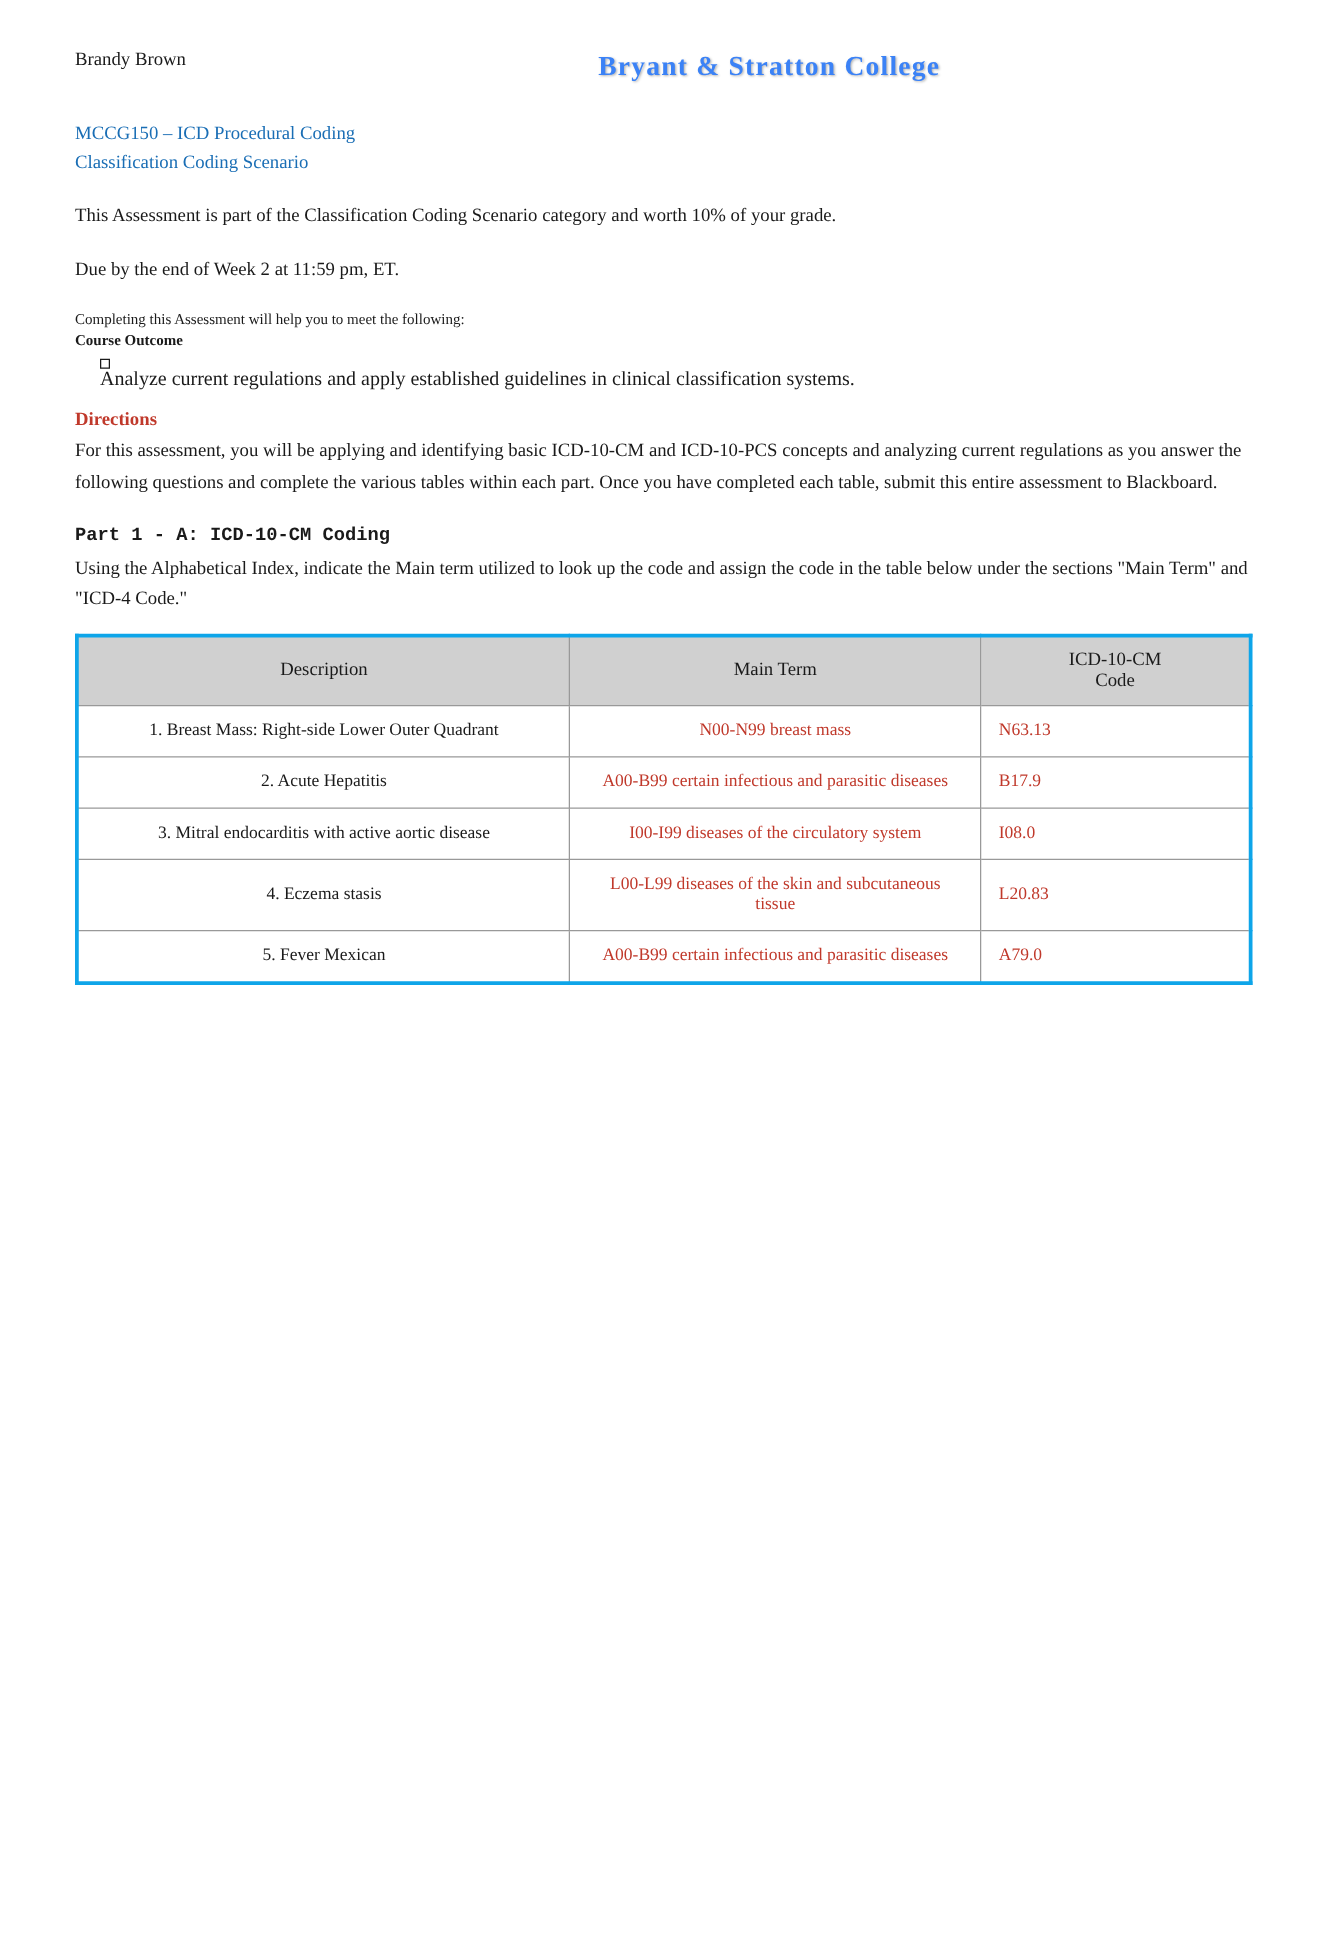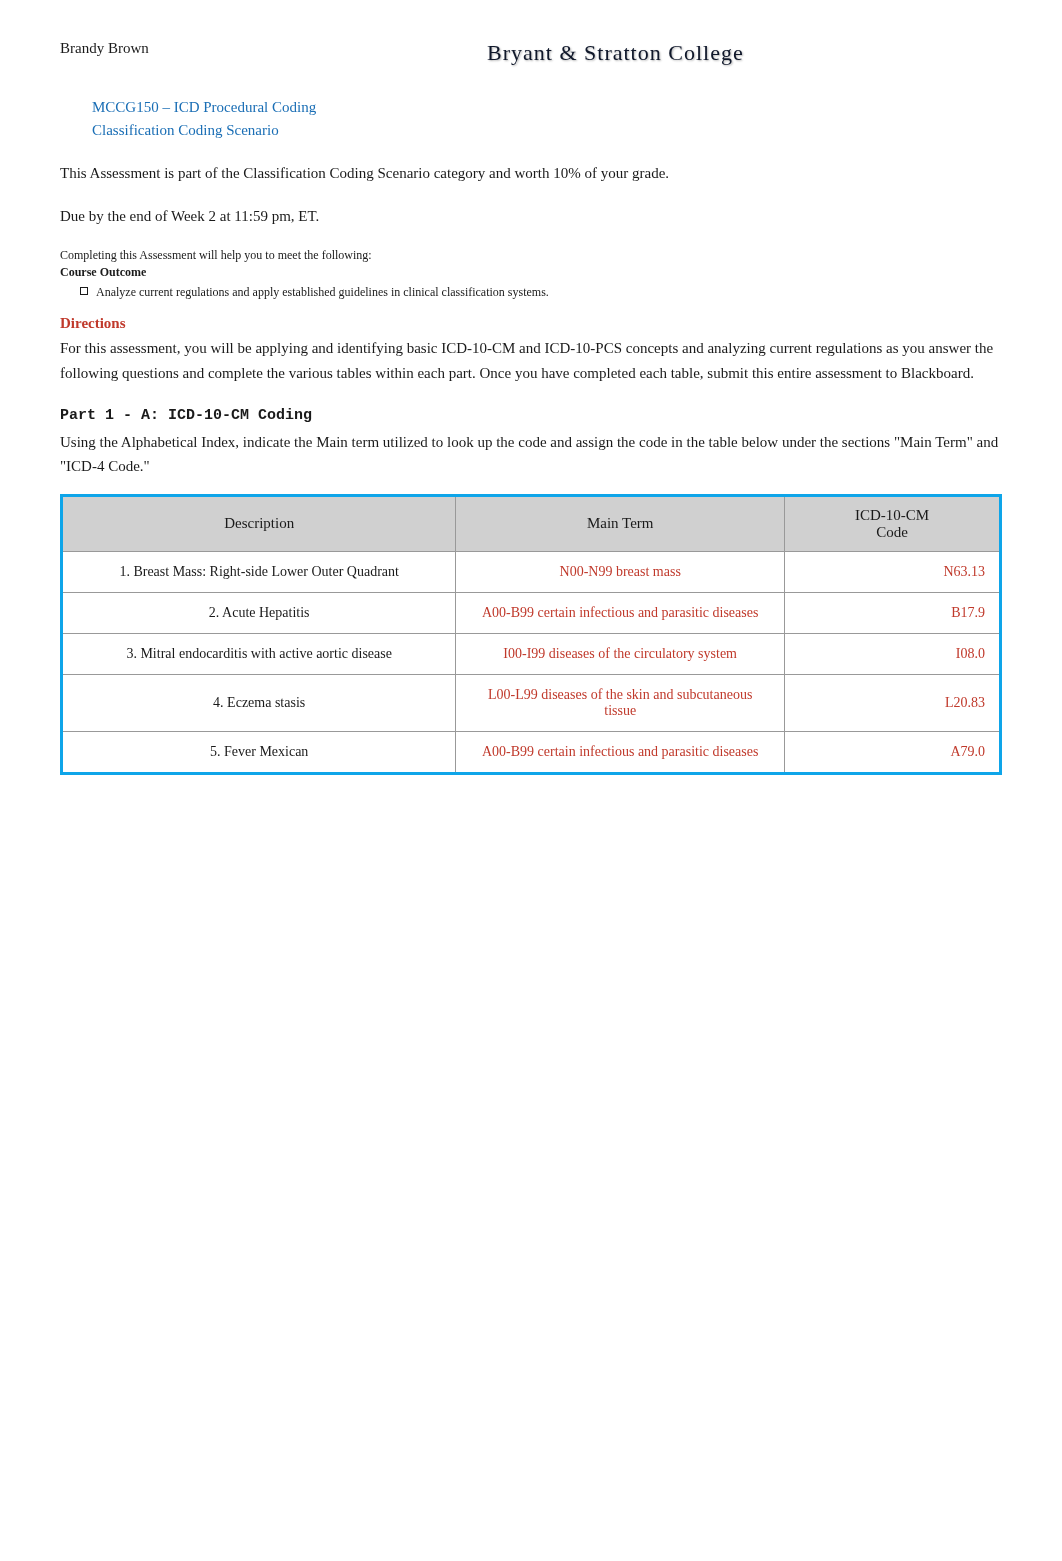--- a/index.html
+++ b/index.html
@@ -31,36 +31,35 @@
     }
 
     .college-logo-area {
       text-align: center;
       flex: 1;
       margin-left: 80px;
     }
 
     .college-logo-text {
       font-size: 22px;
-      font-weight: normal;
-      color: #0f172a;
+      font-weight: bold;
+      color: #3b82f6;
       letter-spacing: 1px;
       text-shadow: 1px 1px 2px rgba(0,0,0,0.3);
       filter: blur(0.5px);
     }
 
     .college-subtitle {
       font-size: 11px;
       color: #777;
       margin-top: 3px;
     }
 
     .course-info {
       margin-bottom: 20px;
-      margin-left: 32px;
     }
 
     .course-link {
       color: #1a6eb5;
       text-decoration: none;
       font-size: 15px;
       display: block;
       line-height: 1.5;
     }
 
@@ -90,25 +89,26 @@
       color: #1a1a1a;
     }
 
     .course-outcome-label {
       font-size: 12px;
       font-weight: bold;
       margin-bottom: 5px;
     }
 
     .course-outcome-item {
-      font-size: 12px;
+      font-size: 16px;
       margin-left: 20px;
       display: flex;
       align-items: flex-start;
       margin-bottom: 15px;
+      flex-direction: column;
     }
 
     .bullet-square {
       display: inline-block;
       width: 8px;
       height: 8px;
       border: 1px solid #1a1a1a;
       margin-right: 8px;
       margin-top: 2px;
       flex-shrink: 0;
@@ -168,21 +168,21 @@
     }
 
     .coding-table td:nth-child(2) {
       text-align: center;
       font-size: 14px;
       color: #c0392b;
       width: 35%;
     }
 
     .coding-table td:nth-child(3) {
-      text-align: right;
+      text-align: left;
       font-size: 14px;
       color: #c0392b;
       width: 23%;
     }
 
     .coding-table tbody tr {
       border-bottom: 1px solid #999;
     }
 
     .coding-table tbody tr td {

